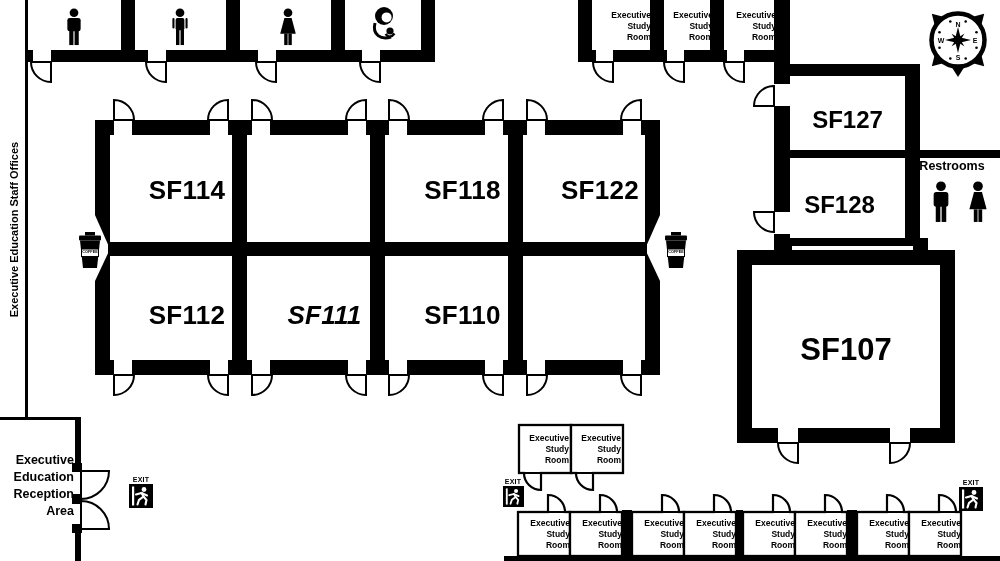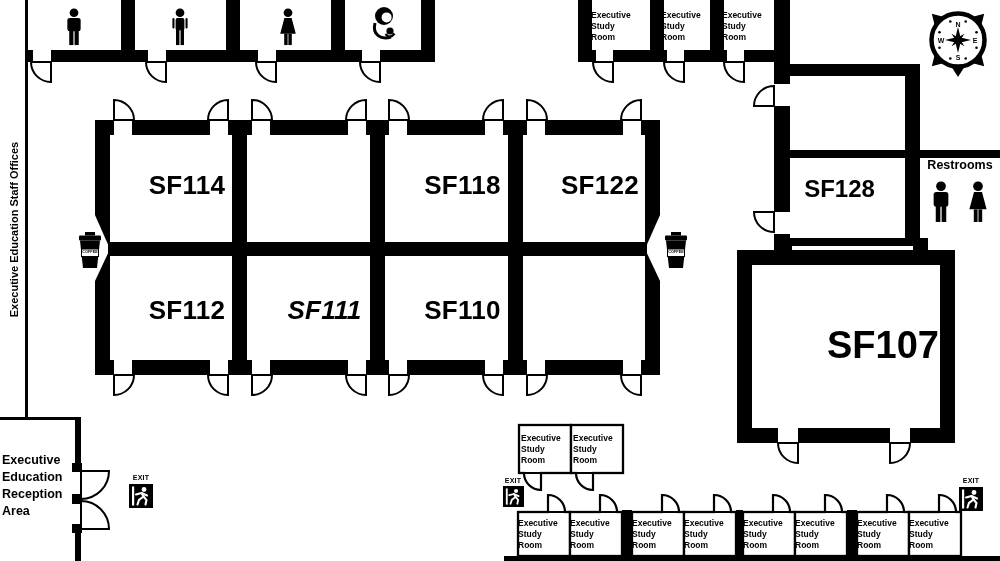--- a/index.html
+++ b/index.html
@@ -4,25 +4,25 @@
 <style>
   html,body{margin:0;padding:0;background:#fff;}
   .canvas{position:relative;width:1000px;height:561px;background:#fff;overflow:hidden;
           font-family:"Liberation Sans",sans-serif;color:#000;}
   svg.plan{position:absolute;left:0;top:0;}
   .wall{fill:#000;}
   .gap{fill:#fff;}
   .fin{fill:#fff;stroke:#000;stroke-width:2;}
   .fin3{fill:#fff;stroke:#000;stroke-width:2.2;}
   .thinbox{fill:#fff;stroke:#000;stroke-width:2.3;}
-  .lbl{position:absolute;display:flex;align-items:flex-start;justify-content:center;
+  .lbl{position:absolute;display:flex;align-items:flex-end;justify-content:center;
        font-weight:bold;text-align:center;white-space:nowrap;}
   .rm{font-size:26px;letter-spacing:.3px;margin-left:16px;}
   .rm-md{font-size:24px;}
-  .rm-lg{font-size:38px;padding-left:37px;}
+  .rm-lg{font-size:31px;}
   .sr{flex-direction:column;font-size:8.5px;line-height:11px;}
   .restrooms-t{font-size:12.5px;}
   .exit-t{font-size:7px;letter-spacing:.2px;}
   .rec{flex-direction:column;font-size:12.5px;line-height:17px;white-space:normal;}
   .vlabel{position:absolute;left:-112px;top:222px;width:250px;height:15px;
           transform:rotate(-90deg);display:flex;align-items:center;justify-content:center;
           font-weight:bold;font-size:11px;white-space:nowrap;}
   text{font-family:"Liberation Sans",sans-serif;font-weight:bold;fill:#000;}
   .compass-letter{font-size:7px;text-anchor:middle;}
   .coffee-t{font-size:3.8px;text-anchor:middle;}
@@ -297,24 +297,25 @@
 
 <div class="vlabel">Executive Education Staff Offices</div>
 
 <div class="lbl rm" style="left:110px;top:170px;width:122px;height:36px;">SF114</div>
 <div class="lbl rm" style="left:385px;top:170px;width:123px;height:36px;">SF118</div>
 <div class="lbl rm" style="left:523px;top:170px;width:122px;height:36px;">SF122</div>
 <div class="lbl rm" style="left:110px;top:295px;width:122px;height:36px;">SF112</div>
 <div class="lbl rm" style="left:247px;top:295px;width:123px;height:36px;font-style:italic;">SF111</div>
 <div class="lbl rm" style="left:385px;top:295px;width:123px;height:36px;">SF110</div>
 
+<div class="lbl rm-md" style="left:790px;top:90px;width:115px;height:44px;font-weight:bold;">SF127</div>
 <div class="lbl rm-md" style="left:790px;top:175px;width:99px;height:44px;font-weight:bold;">SF128</div>
 <div class="lbl rm-lg" style="left:752px;top:324px;width:188px;height:44px;">SF107</div>
 
-<div class="lbl restrooms-t" style="left:920px;top:158px;width:64px;height:15px;padding-left:8px;">Restrooms</div>
+<div class="lbl restrooms-t" style="left:920px;top:158px;width:64px;height:15px;">Restrooms</div>
 
 <div class="lbl sr" style="left:591px;top:3px;width:60px;height:46px;">
   <span>Executive</span>
   <span>Study</span>
   <span>Room</span>
 </div>
 <div class="lbl sr" style="left:661px;top:3px;width:52px;height:46px;">
   <span>Executive</span>
   <span>Study</span>
   <span>Room</span>

